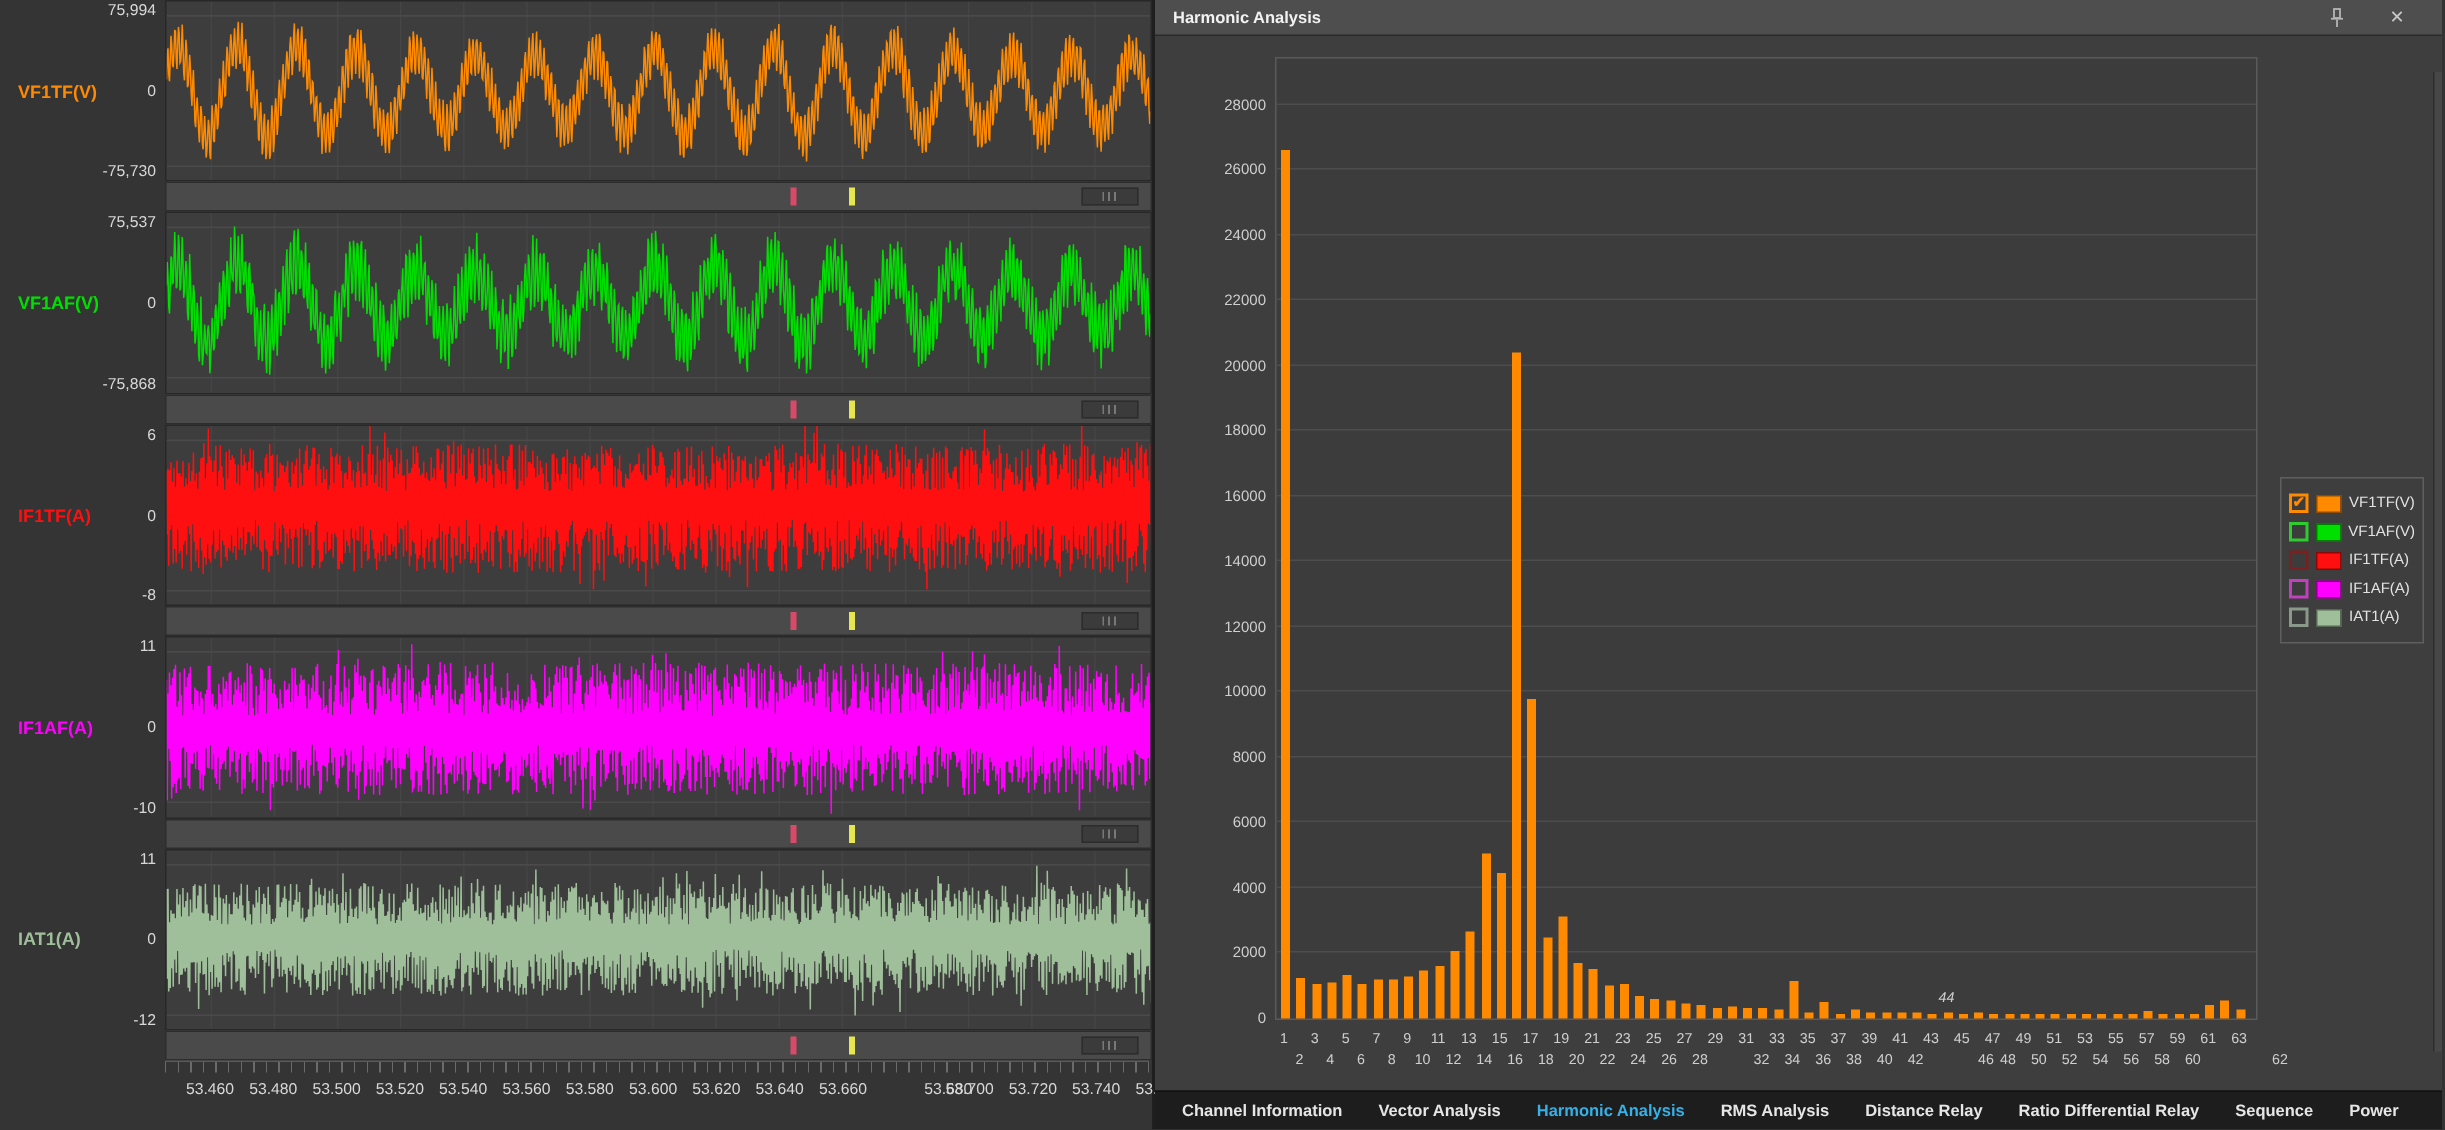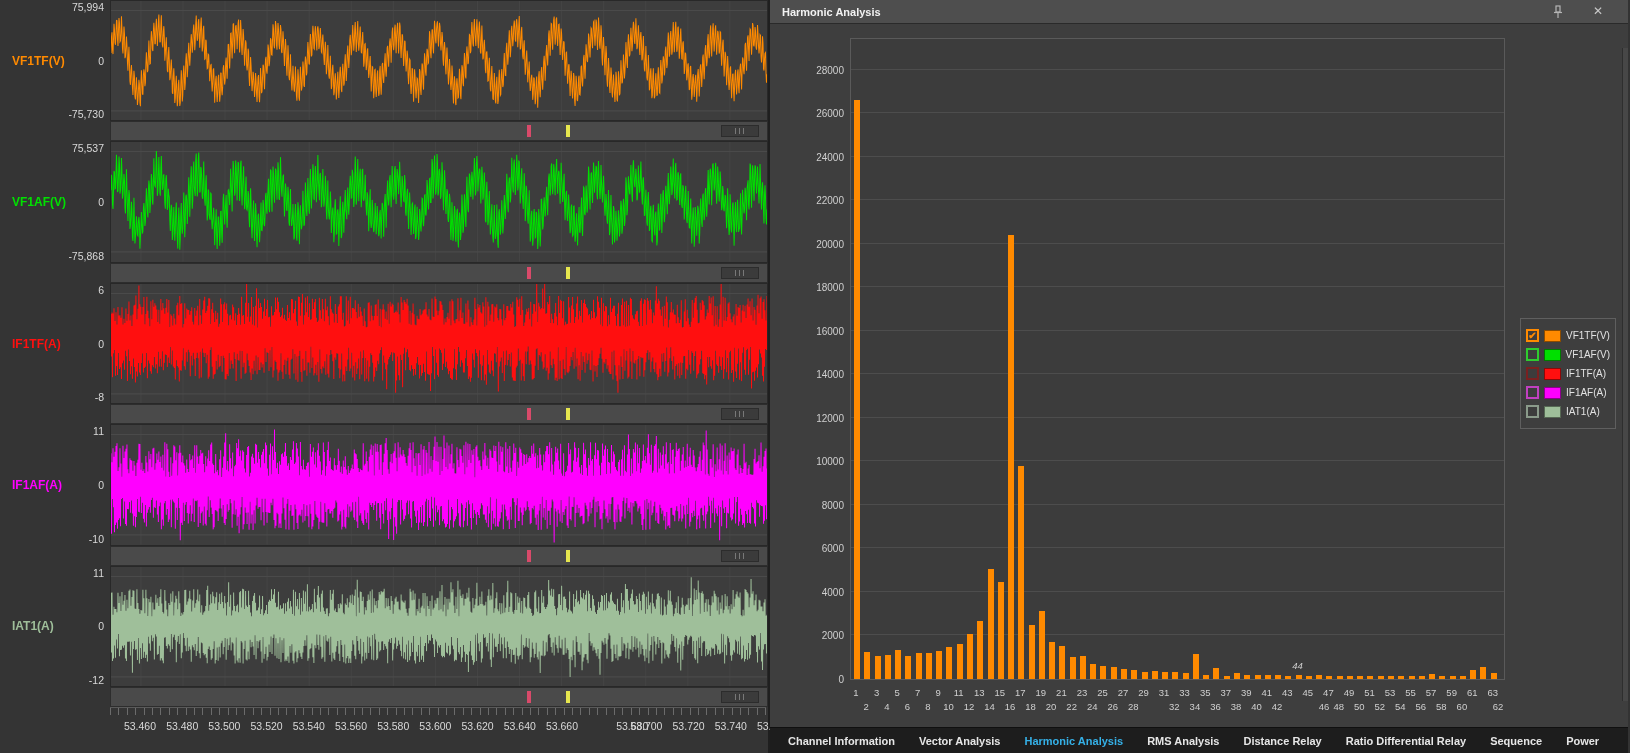--- a/index.html
+++ b/index.html
@@ -463,21 +463,21 @@
           <span class="x-tick" style="left: 609.762px; top: 677px;">52</span>
           <span class="x-tick" style="left: 620.032px; top: 663px;">53</span>
           <span class="x-tick" style="left: 630.302px; top: 677px;">54</span>
           <span class="x-tick" style="left: 640.571px; top: 663px;">55</span>
           <span class="x-tick" style="left: 650.841px; top: 677px;">56</span>
           <span class="x-tick" style="left: 661.111px; top: 663px;">57</span>
           <span class="x-tick" style="left: 671.381px; top: 677px;">58</span>
           <span class="x-tick" style="left: 681.651px; top: 663px;">59</span>
           <span class="x-tick" style="left: 691.921px; top: 677px;">60</span>
           <span class="x-tick" style="left: 702.19px; top: 663px;">61</span>
-          <span class="x-tick" style="left: 728px; top: 677px;">62</span>
+          <span class="x-tick" style="left: 750px; top: 677px;">62</span>
           <span class="x-tick" style="left: 722.73px; top: 663px;">63</span>
         </div>
 
       <div class="legend" id="legend">
           <div class="legend-row">
             <span class="legend-cb" style="border-color: rgb(255, 138, 0); color: rgb(255, 138, 0);">✔</span>
             <span class="legend-swatch" style="background: rgb(255, 138, 0);"></span>
             <span class="legend-label">VF1TF(V)</span>
           </div>
           <div class="legend-row">

